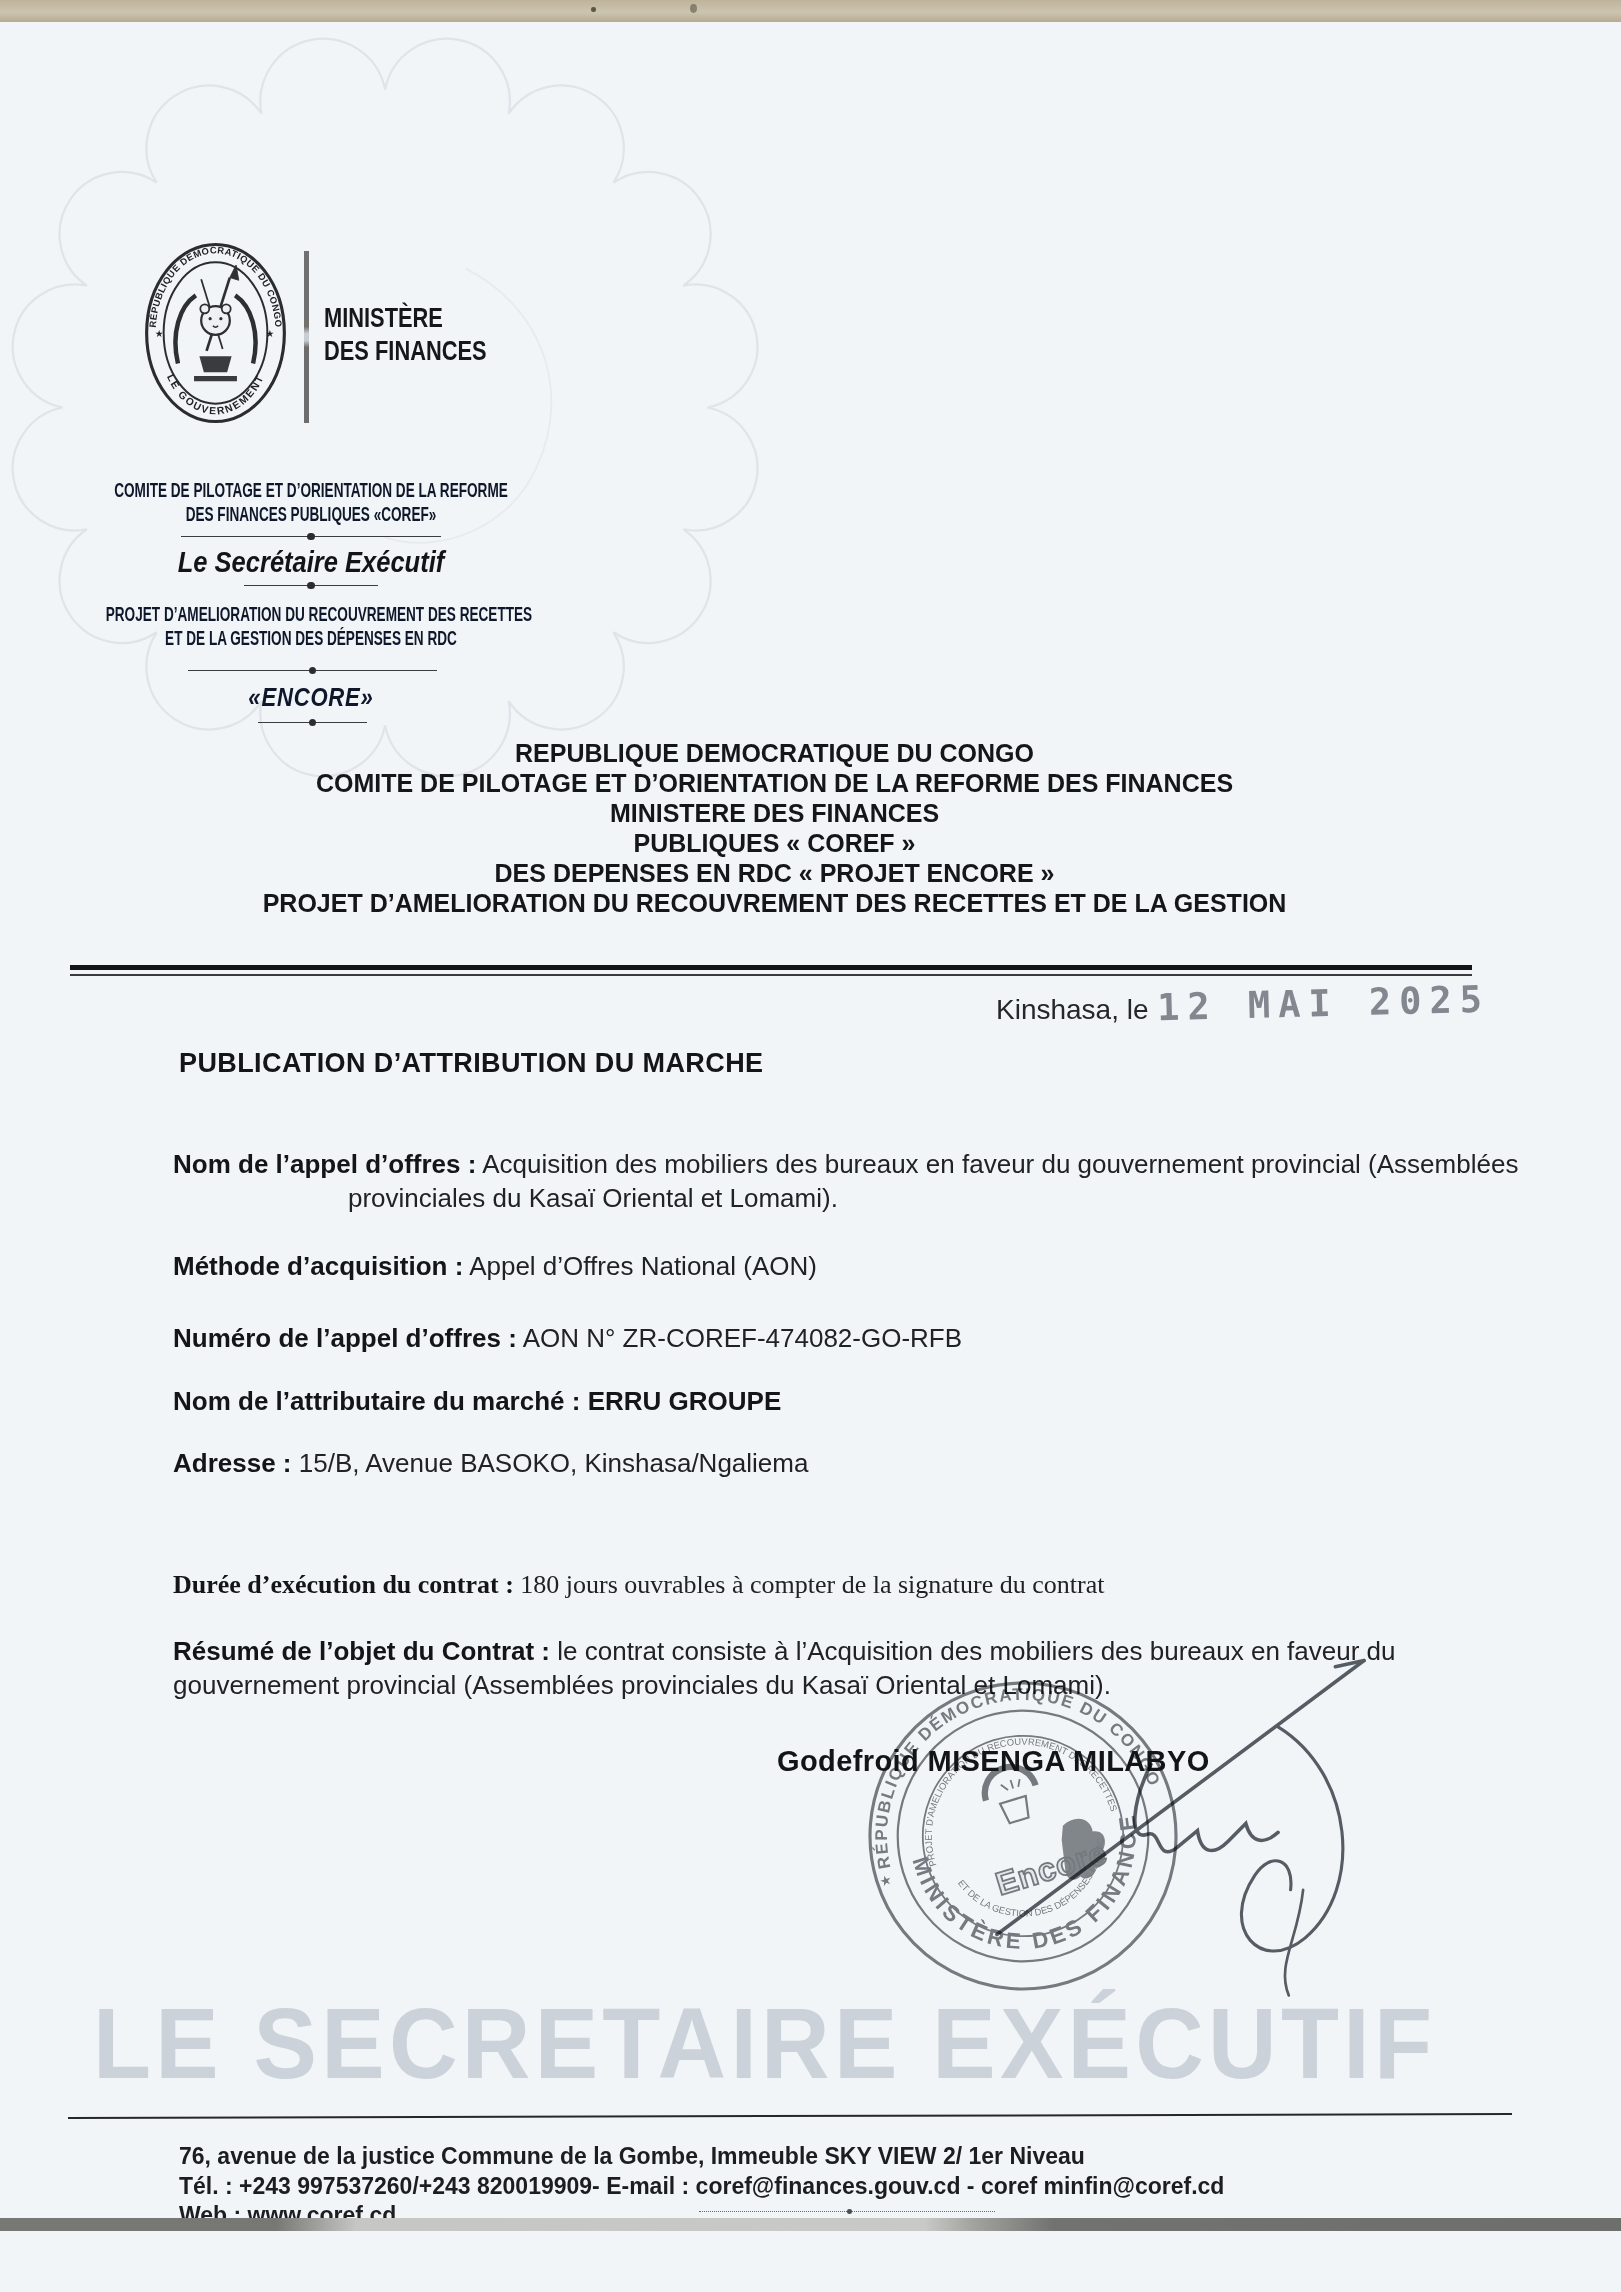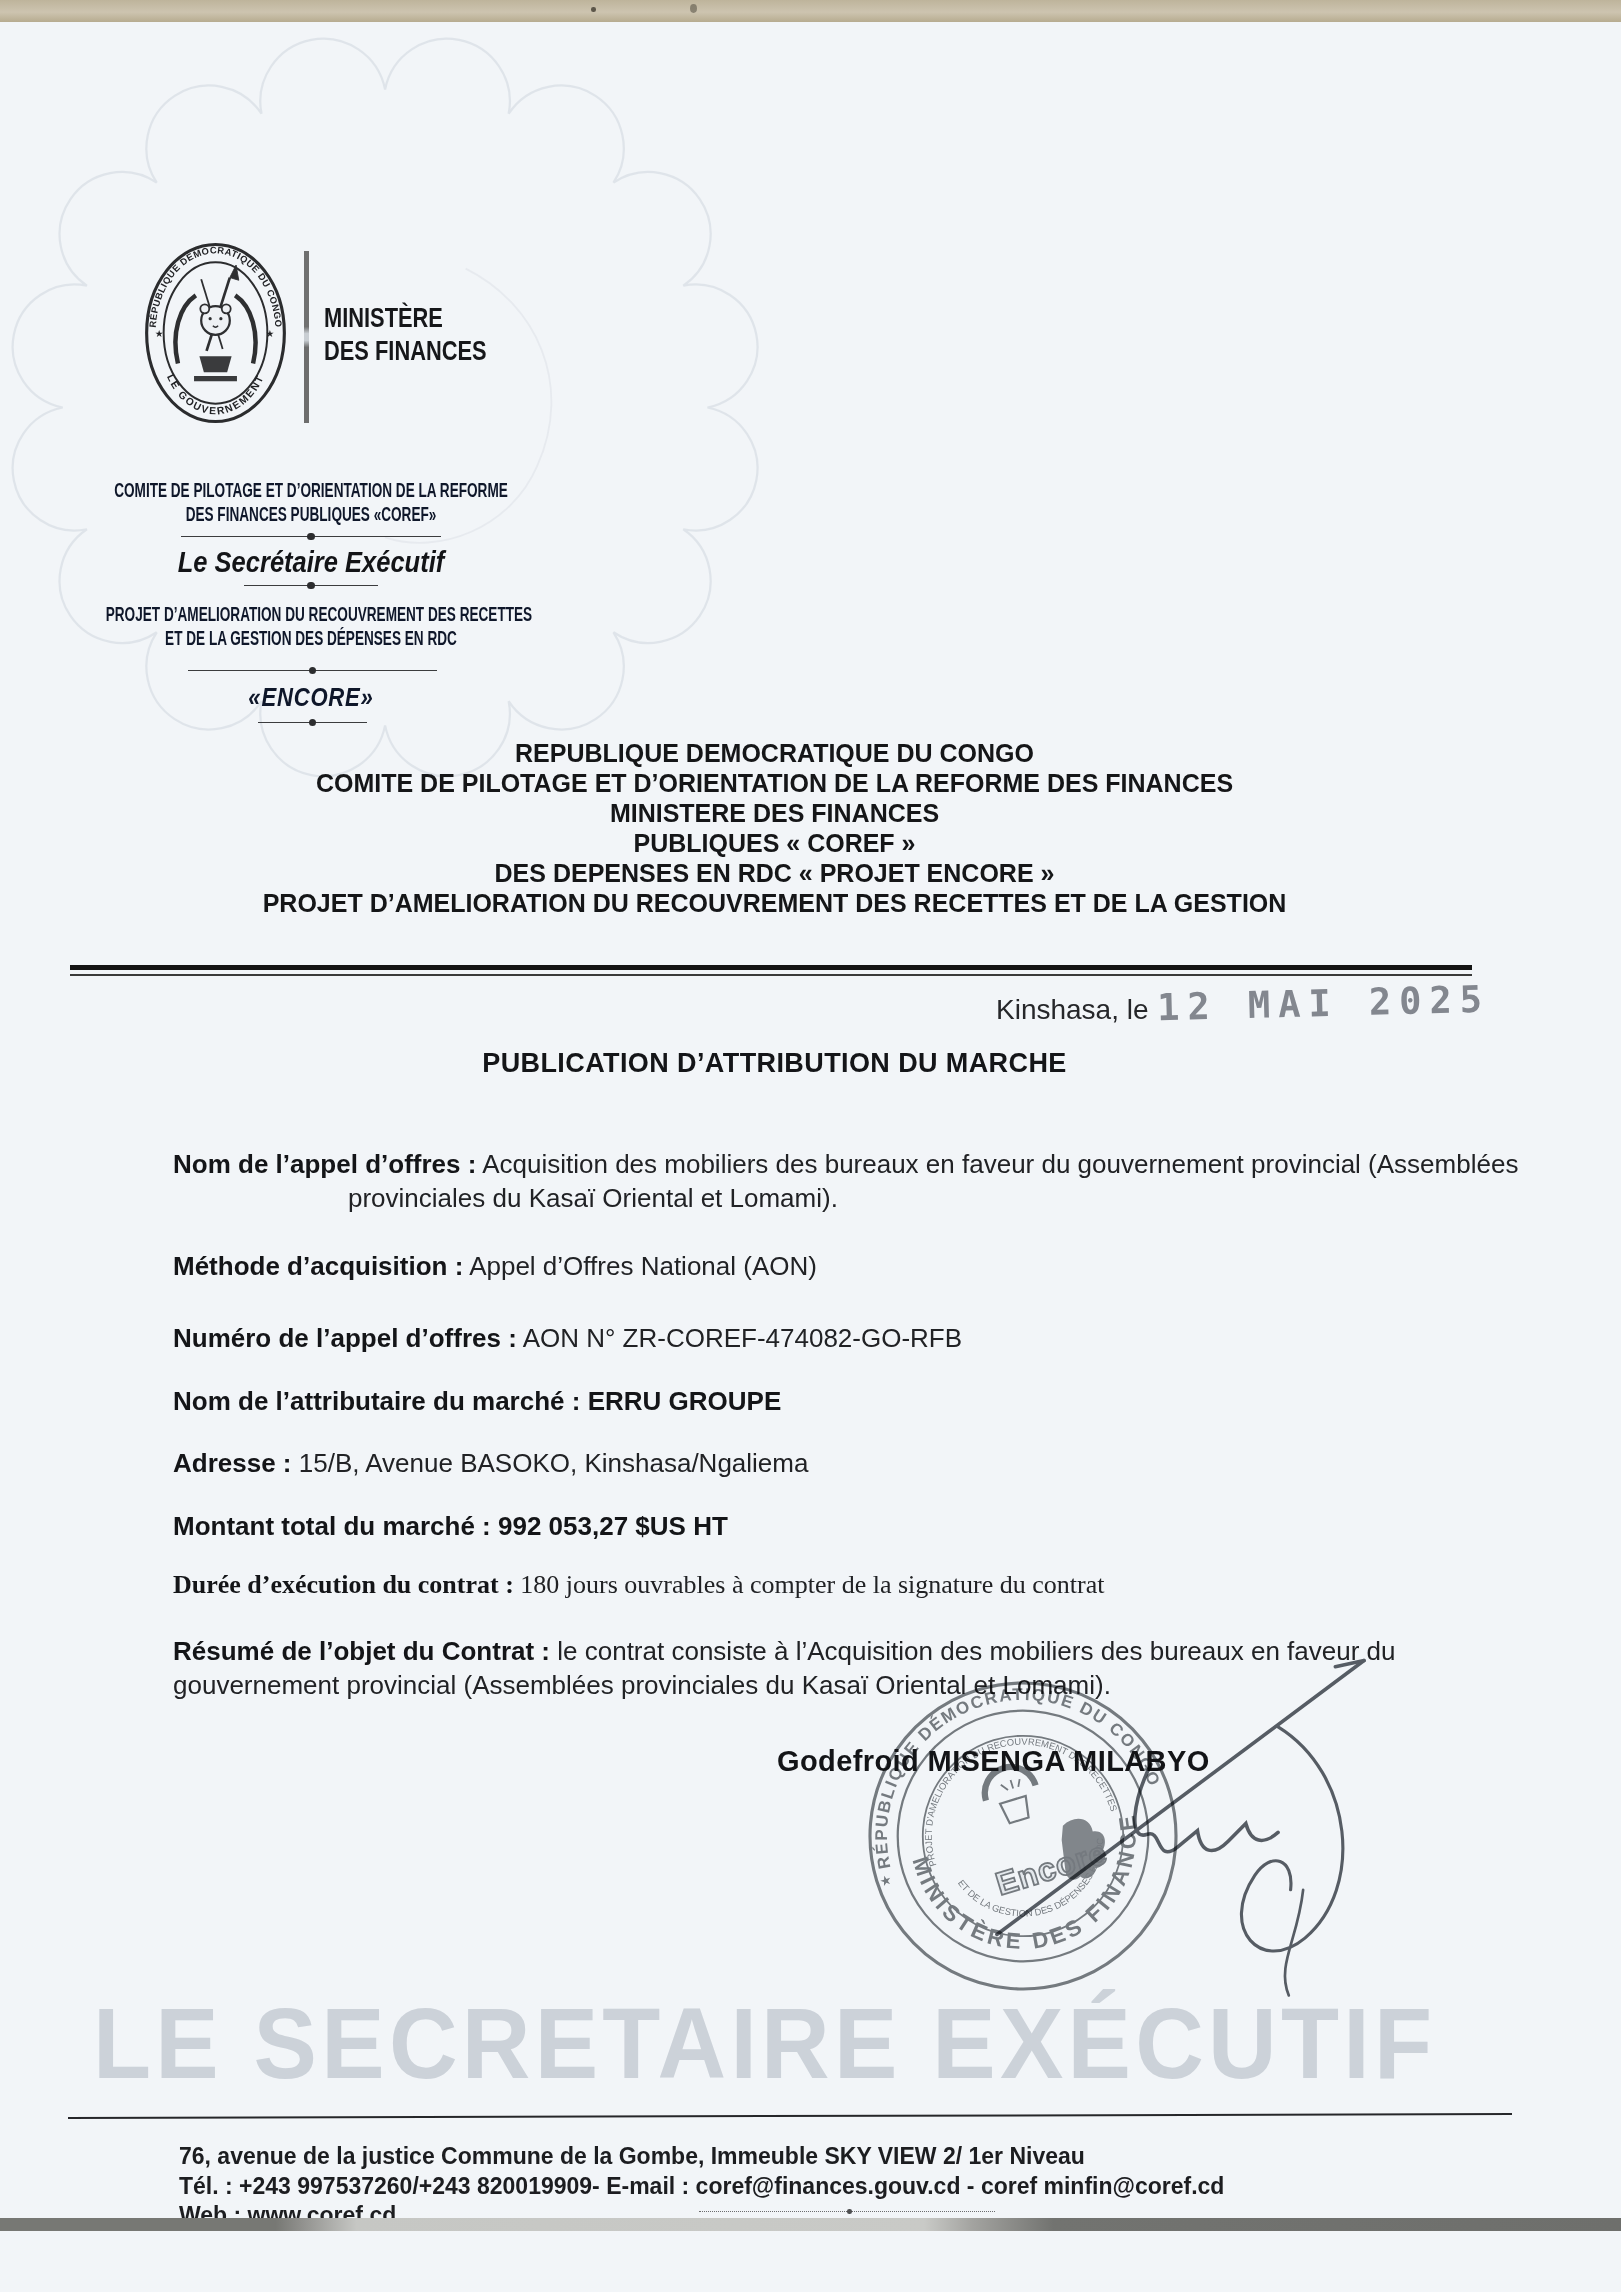--- a/index.html
+++ b/index.html
@@ -42,21 +42,21 @@
   .dbl-rule .r1{height:4.5px;background:#141414;}
   .dbl-rule .r2{height:1.8px;background:#3a3a3a;margin-top:4.5px;}
 
   
   .dateline{position:absolute;left:996px;top:994px;z-index:2;font-size:28px;color:#26272a;}
   .datestamp{position:absolute;left:1157px;top:982px;z-index:2;
     font-family:"DejaVu Sans Mono", monospace;font-weight:bold;font-size:37px;
     color:#83878f;letter-spacing:8px;transform:rotate(-1.5deg);white-space:nowrap;}
 
   .doc-title{position:absolute;left:179px;top:1048px;width:1191px;z-index:2;
-    text-align:center;font-weight:bold;font-size:27px;color:#141518;letter-spacing:0.4px;}
+    font-weight:bold;font-size:27px;color:#141518;letter-spacing:0.4px;}
 
   
   .field{position:absolute;left:173px;width:1227px;z-index:2;margin:0;
     font-size:26px;line-height:34px;color:#212225;}
   .field b{color:#141518;}
   .hang{padding-left:175px;text-indent:-175px;}
   .f0{top:1147px;} .f1{top:1249px;} .f2{top:1321px;} .f3{top:1384px;}
   .f4{top:1446px;} .f5{top:1509px;} .f6{top:1568px;font-family:Liberation Serif, serif;} .f7{top:1634px;}
 
   .signatory{position:absolute;left:777px;top:1745px;z-index:6;
@@ -195,24 +195,20 @@
     <span>AON N° ZR-COREF-474082-GO-RFB</span>
   </p>
   <p class="field f3">
     <b>Nom de l’attributaire du marché :</b>
     <b>ERRU GROUPE</b>
   </p>
   <p class="field f4">
     <b>Adresse :</b>
     <span>15/B, Avenue BASOKO, Kinshasa/Ngaliema</span>
   </p>
-  <p class="field f5">
-    <b>Montant total du marché :</b>
-    <b>992 053,27 $US HT</b>
-  </p>
   <p class="field f6">
     <b>Durée d’exécution du contrat :</b>
     <span>180 jours ouvrables à compter de la signature du contrat</span>
   </p>
   <p class="field f7">
     <b>Résumé de l’objet du Contrat :</b>
     <span>le contrat consiste à l’Acquisition des mobiliers des bureaux en faveur du gouvernement provincial (Assemblées provinciales du Kasaï Oriental et Lomami).</span>
   </p>
 
   <div class="signatory">Godefroid MISENGA MILABYO</div>

